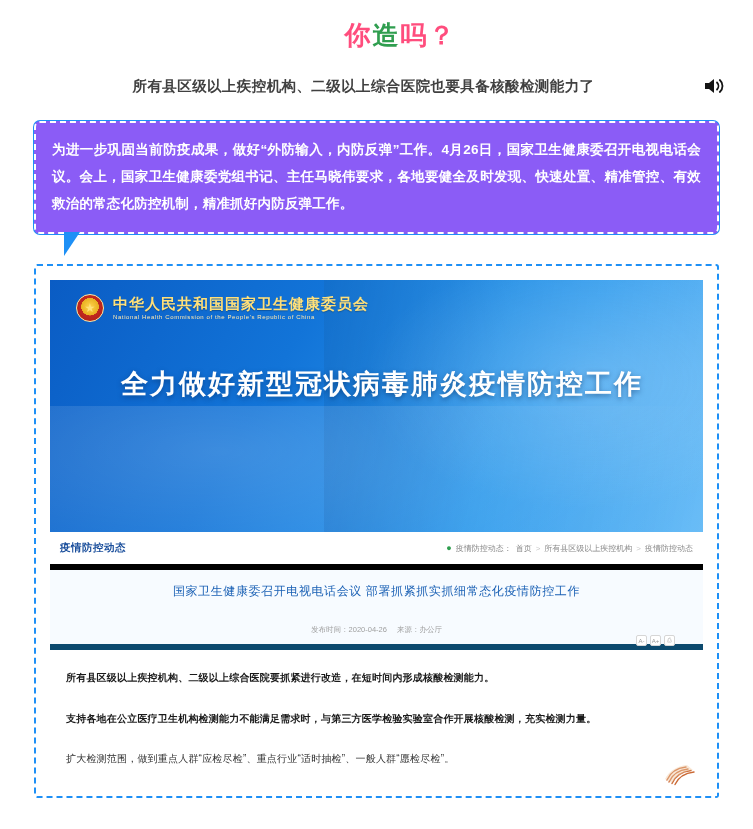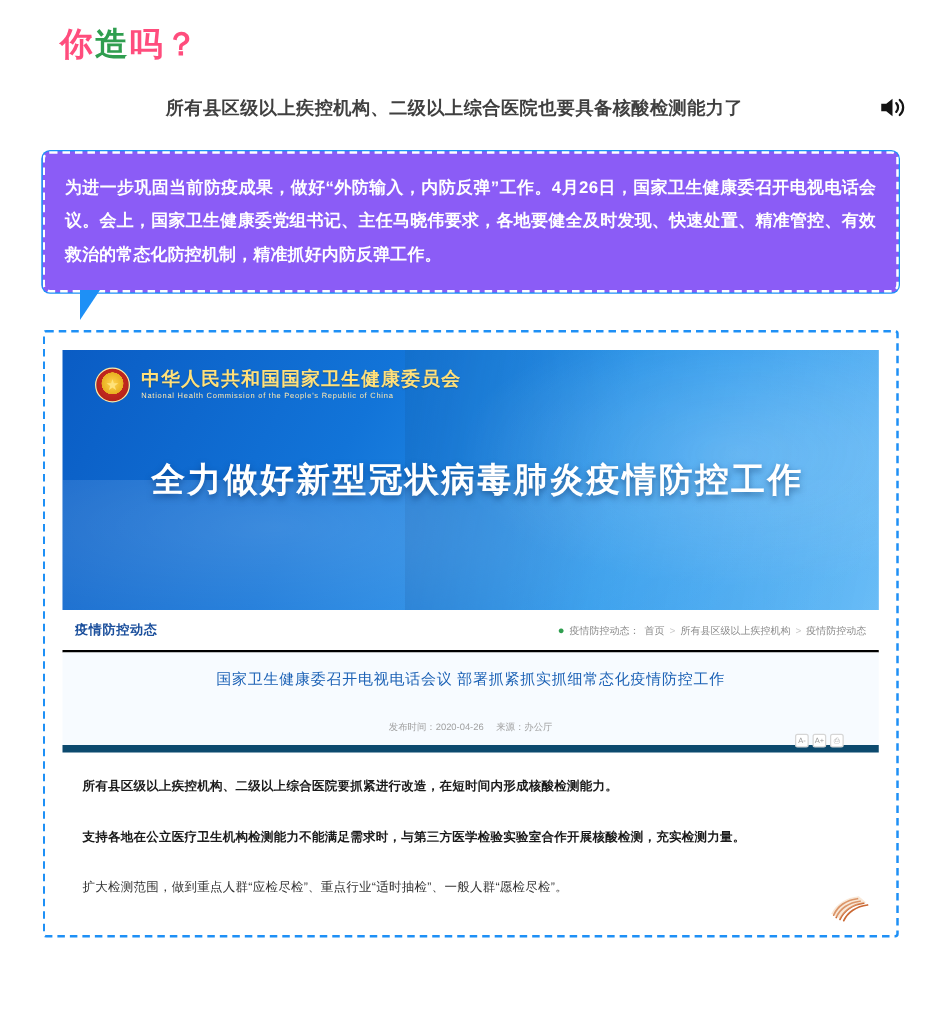--- a/index.html
+++ b/index.html
@@ -12,20 +12,21 @@
     position: relative;
     overflow: hidden;
   }
   .page {
     position: relative;
     width: 753px;
     height: 829px;
     background: #fff;
   }
   .title {
+    text-align: center;
     font-size: 26px;
     font-weight: bold;
     color: #ff4d7d;
     letter-spacing: 2px;
     padding-top: 20px;
     line-height: 1.2;
     padding-left: 48px;
   }
   .title .accent { color: #2f9e4f; }
   .subtitle-row {
@@ -88,21 +89,21 @@
     position: relative;
     background: #fff;
   }
   .screenshot {
     width: 100%;
     background: #fff;
     border: none;
   }
   .banner {
     position: relative;
-    height: 208px;
+    height: 252px;
     background: linear-gradient(120deg, #0a5cc4 0%, #1274d8 35%, #2f9bf0 70%, #58b6f7 100%);
     overflow: hidden;
   }
   .banner:before {
     content: "";
     position: absolute;
     right: 0; top: 0; bottom: 0;
     width: 58%;
     background:
       radial-gradient(ellipse at 70% 40%, rgba(255,255,255,0.22), rgba(255,255,255,0) 60%),
@@ -165,21 +166,21 @@
     font-weight: bold;
     color: #ffffff;
     letter-spacing: 2px;
     text-shadow: 0 2px 5px rgba(0,40,90,0.5);
     z-index: 3;
   }
   .crumb-bar {
     display: flex;
     align-items: center;
     padding: 9px 10px;
-    border-bottom: 2px solid #000000;
+    border-bottom: 6px solid #000000;
     background: #fff;
   }
   .crumb-title {
     font-size: 10.5px;
     color: #1b4f9c;
     font-weight: bold;
     letter-spacing: 0.5px;
   }
   .crumb-right {
     margin-left: auto;

